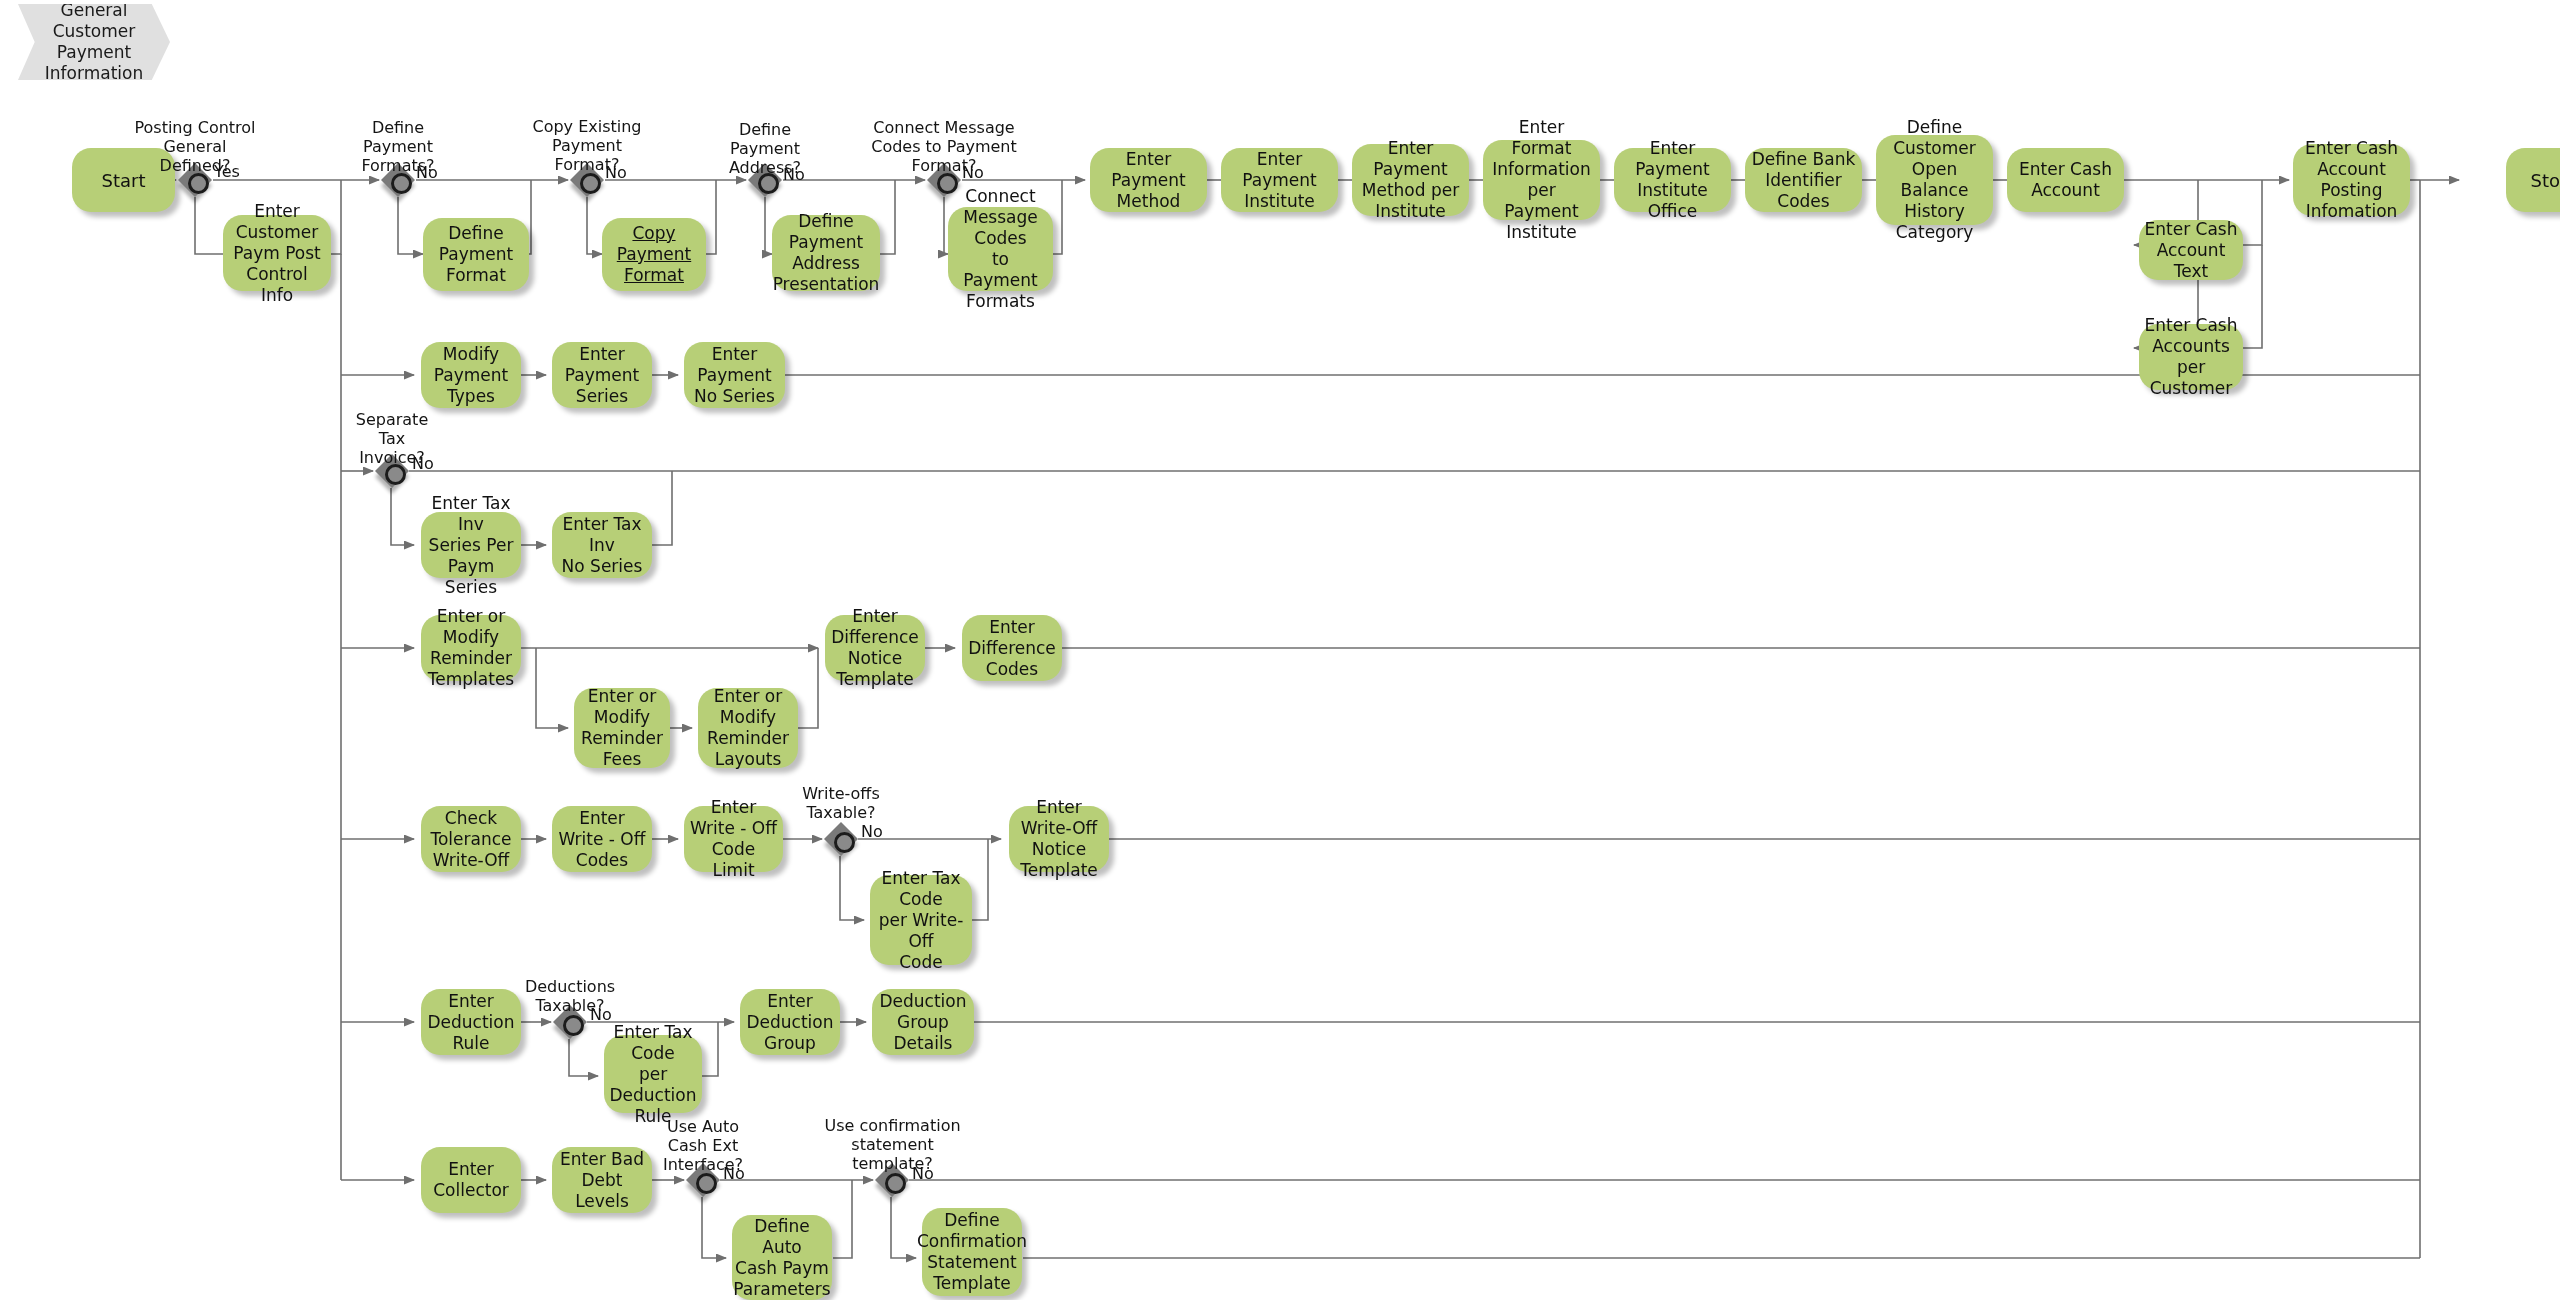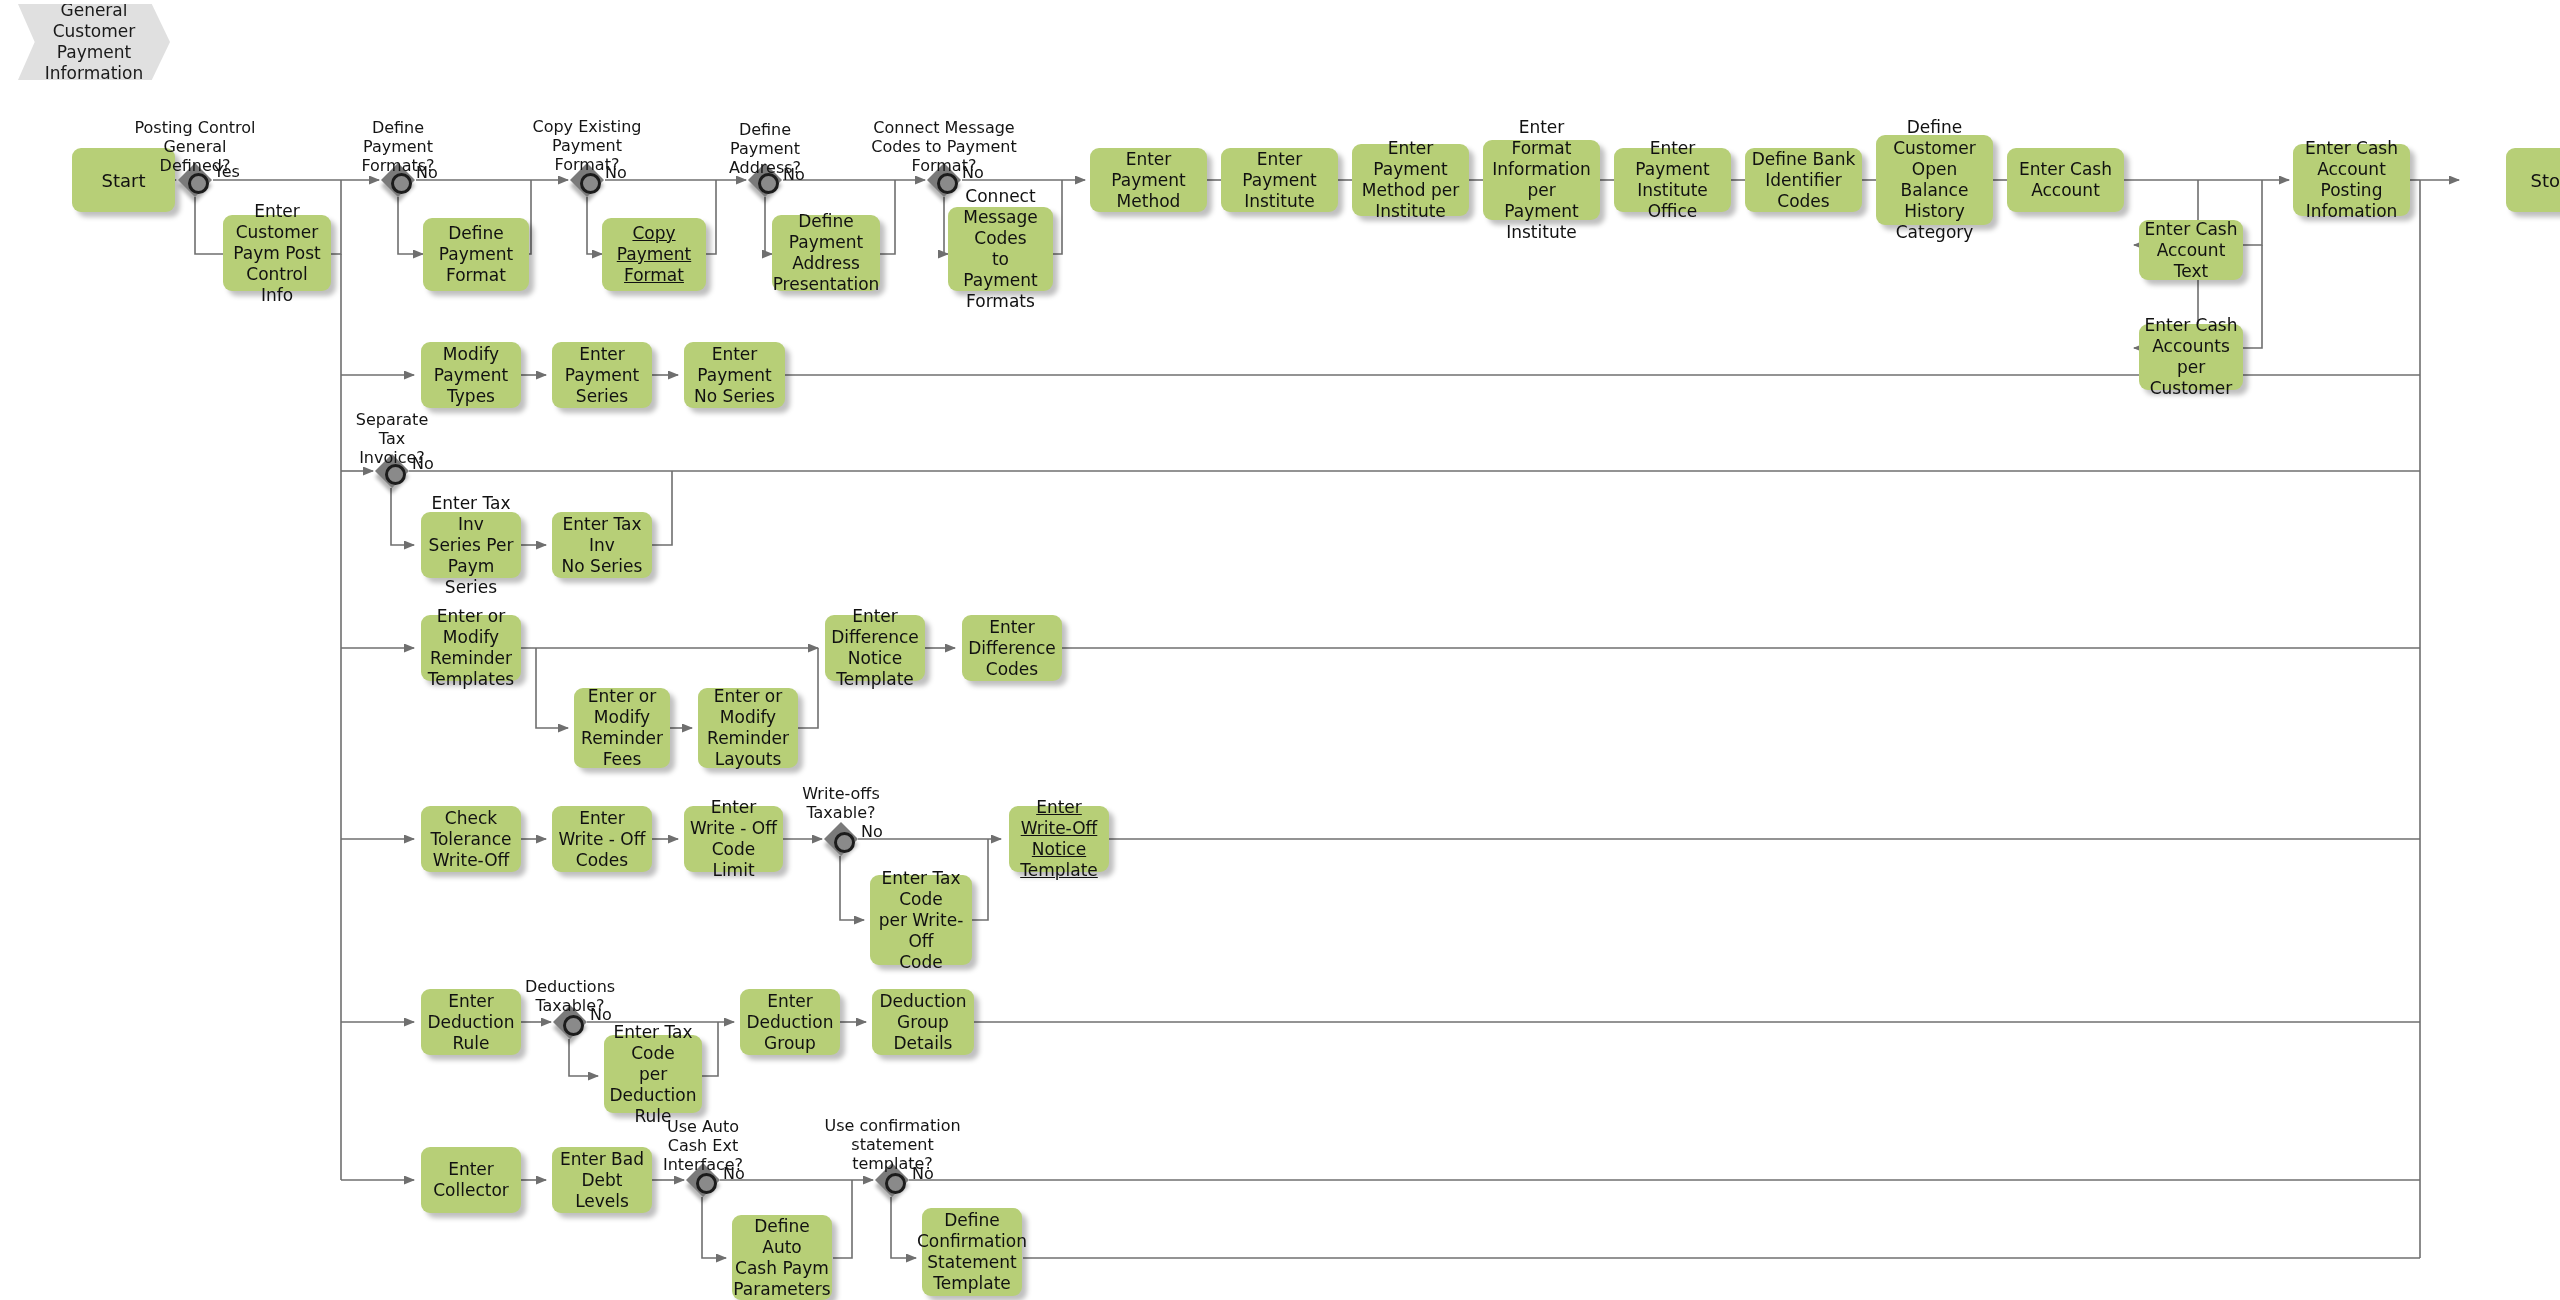--- a/index.html
+++ b/index.html
@@ -18,21 +18,21 @@
     clip-path:polygon(0 0, 88% 0, 100% 50%, 88% 100%, 0 100%, 11% 50%);
     filter:drop-shadow(3px 3px 3px rgba(0,0,0,.28));
     padding:0 4px;
     box-sizing:border-box;
   }
 
   
   .node{
     position:absolute;
     background:#b7cf77;
-    border-radius:9px;
+    border-radius:19px;
     box-shadow:5px 5px 5px rgba(0,0,0,.25);
     display:flex;align-items:center;justify-content:center;
     text-align:center;
     color:#111111;
     font-size:17px;
     line-height:21px;
     box-sizing:border-box;
     padding:2px 5px;
   }
   .node.terminator{font-size:18px;margin-left:42px;}
@@ -276,21 +276,21 @@
 
   <div class="node" style="left: 421px; top: 806px; width: 100px; height: 66px; white-space: pre-line;">Check Tolerance
 Write-Off</div>
   <div class="node" style="left: 552px; top: 806px; width: 100px; height: 66px; white-space: pre-line;">Enter Write - Off
 Codes</div>
   <div class="node" style="left: 684px; top: 806px; width: 99px; height: 66px; white-space: pre-line;">Enter Write - Off
 Code Limit</div>
   <div class="node" style="left: 870px; top: 875px; width: 102px; height: 90px; white-space: pre-line;">Enter Tax Code
 per Write-Off
 Code</div>
-  <div class="node" style="left: 1009px; top: 806px; width: 100px; height: 66px; white-space: pre-line; text-decoration: underline;">Enter Write-Off
+  <div class="node" style="left: 1009px; top: 806px; width: 100px; height: 66px; white-space: pre-line;">Enter Write-Off
 Notice Template</div>
 
   <div class="node" style="left: 421px; top: 989px; width: 100px; height: 66px; white-space: pre-line;">Enter Deduction
 Rule</div>
   <div class="node" style="left: 604px; top: 1035px; width: 98px; height: 78px; white-space: pre-line;">Enter Tax Code
 per Deduction
 Rule</div>
   <div class="node" style="left: 740px; top: 989px; width: 100px; height: 66px; white-space: pre-line;">Enter Deduction
 Group</div>
   <div class="node" style="left: 872px; top: 989px; width: 102px; height: 66px; white-space: pre-line;">Deduction Group

